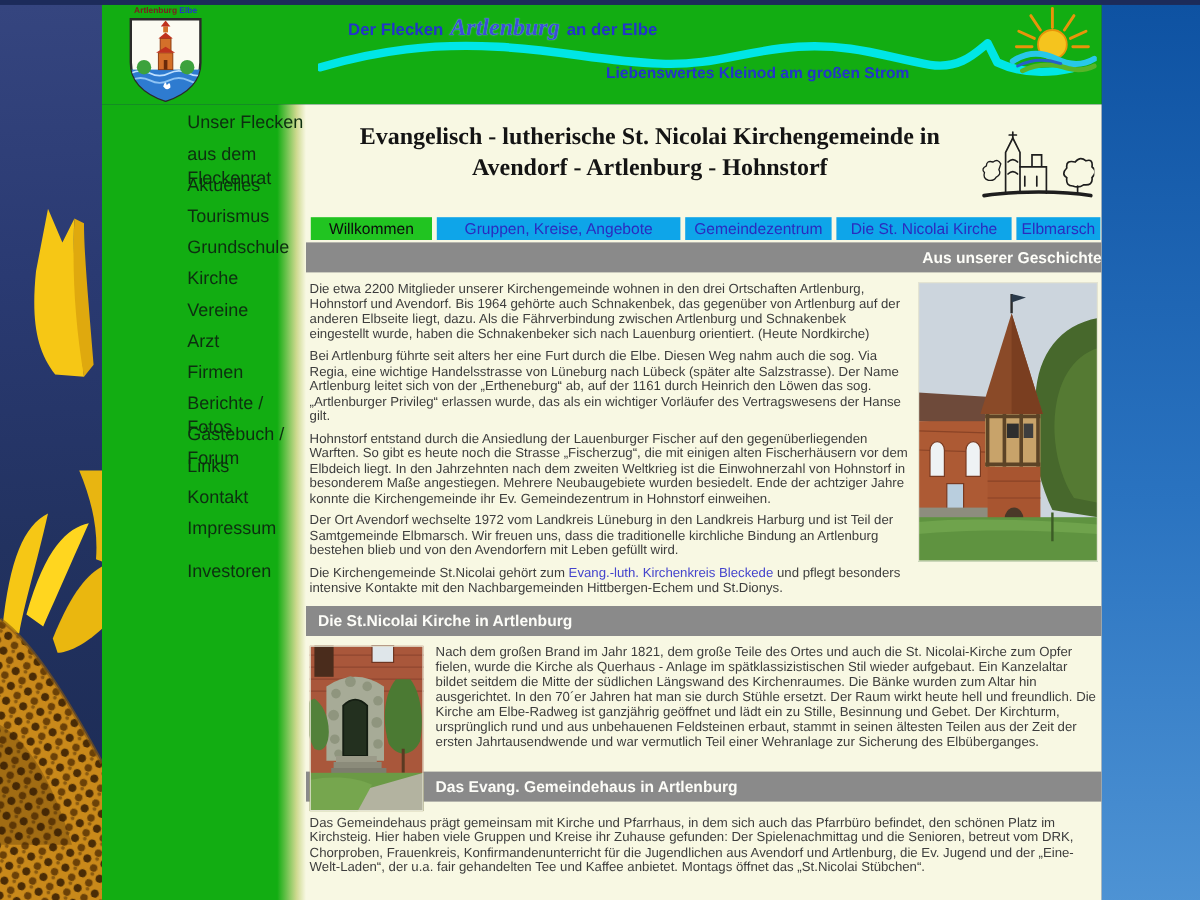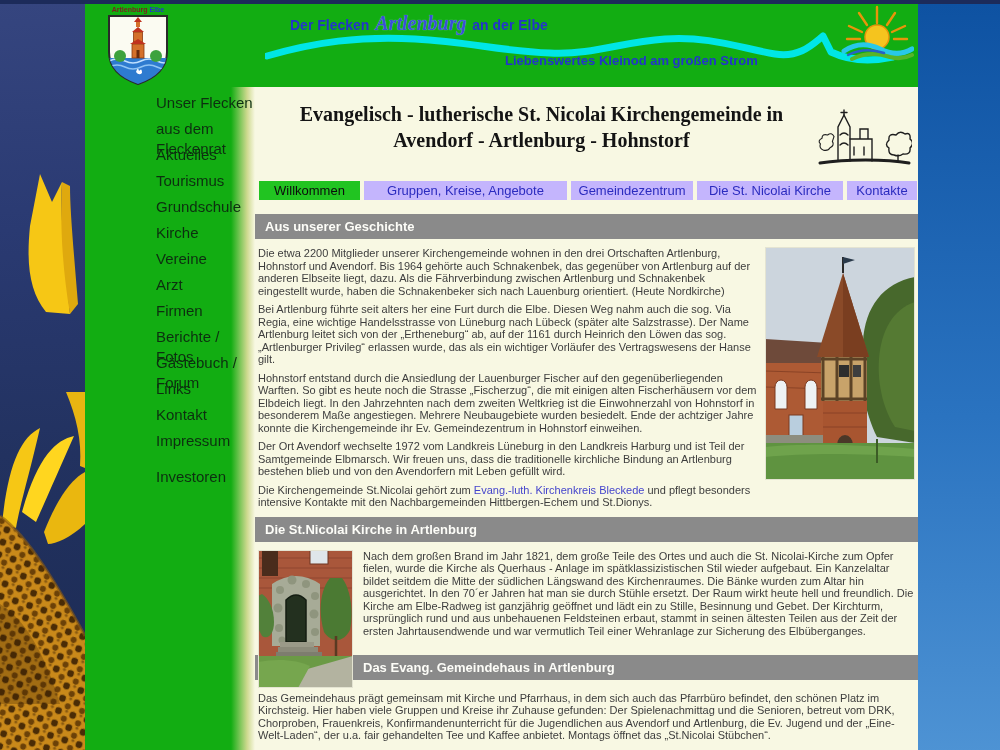--- a/index.html
+++ b/index.html
@@ -37,27 +37,27 @@
 
   
   .content { position:absolute; left:255px; top:83px; width:663px; height:667px;
              background:#f8f8e3; overflow:hidden; }
   .title-row { position:relative; height:80px; }
   .page-title { margin:14px 110px 0 20px; text-align:center; font-family:"Liberation Serif", serif;
                 font-weight:bold; font-size:20px; line-height:26px; color:#141414; }
   .sketch { position:absolute; right:6px; top:8px; }
 
   .tabs { display:flex; gap:4px; margin-left:4px; height:19px; }
-  .tab { background:#c4b5fd; color:#2b2bbf; font-size:13px; line-height:19px; text-align:center;
+  .tab { background:#0ea5e9; color:#2b2bbf; font-size:13px; line-height:19px; text-align:center;
          cursor:pointer; white-space:nowrap; overflow:hidden; }
   .tab.active { background:#21c421; color:#0c0c0c; }
 
   .bar { background:#8a8a8a; color:#fdfdf8; font-weight:bold; font-size:13px;
          padding:5px 0 5px 10px; }
-  .bar1 { margin-top:14px; }
+  .bar1 { margin-top:2px;text-align:right; }
   .bar2 { margin-top:2px; }
   .bar3 { margin-top:18px; }
 
   .sec { padding:8px 3px 0 3px; font-size:11px; line-height:12.5px; color:#3d3d3d; }
   .sec p { margin-bottom:6px; }
   .photo-right { float:right; margin:0 0 4px 8px; }
   .photo-left { float:left; margin:0 10px 4px 0; }
   .inline-link { color:#4444cc; text-decoration:none; cursor:pointer;text-align:right; }
   .clear { clear:both; }
 </style>
@@ -193,21 +193,21 @@
         </g>
         <path d="M4,54 C30,50 70,50 93,54" fill="none" stroke="#1e1e1e" stroke-width="3" stroke-linecap="round"></path>
       </svg>
     </div>
 
     <div class="tabs">
       <div class="tab active" style="width:101px">Willkommen</div>
       <div class="tab" style="width:203px">Gruppen, Kreise, Angebote</div>
       <div class="tab" style="width:122px">Gemeindezentrum</div>
       <div class="tab" style="width:146px">Die St. Nicolai Kirche</div>
-      <div class="tab" style="width:70px">Kontakte</div>
+      <div class="tab" style="width:70px">Elbmarsch</div>
     </div>
 
     <div class="bar bar1">Aus unserer Geschichte</div>
 
     <section class="sec">
       <svg class="photo-right" width="150" height="233" viewBox="0 0 150 233">
         <rect width="150" height="233" fill="#ccd5dd"></rect>
 
         <path d="M150,30 C118,36 100,60 98,95 C92,130 100,165 112,190 L150,196 Z" fill="#47682c"></path>
         <path d="M150,55 C128,62 116,84 114,112 C112,140 120,165 130,180 L150,184 Z" fill="#557a33"></path>

